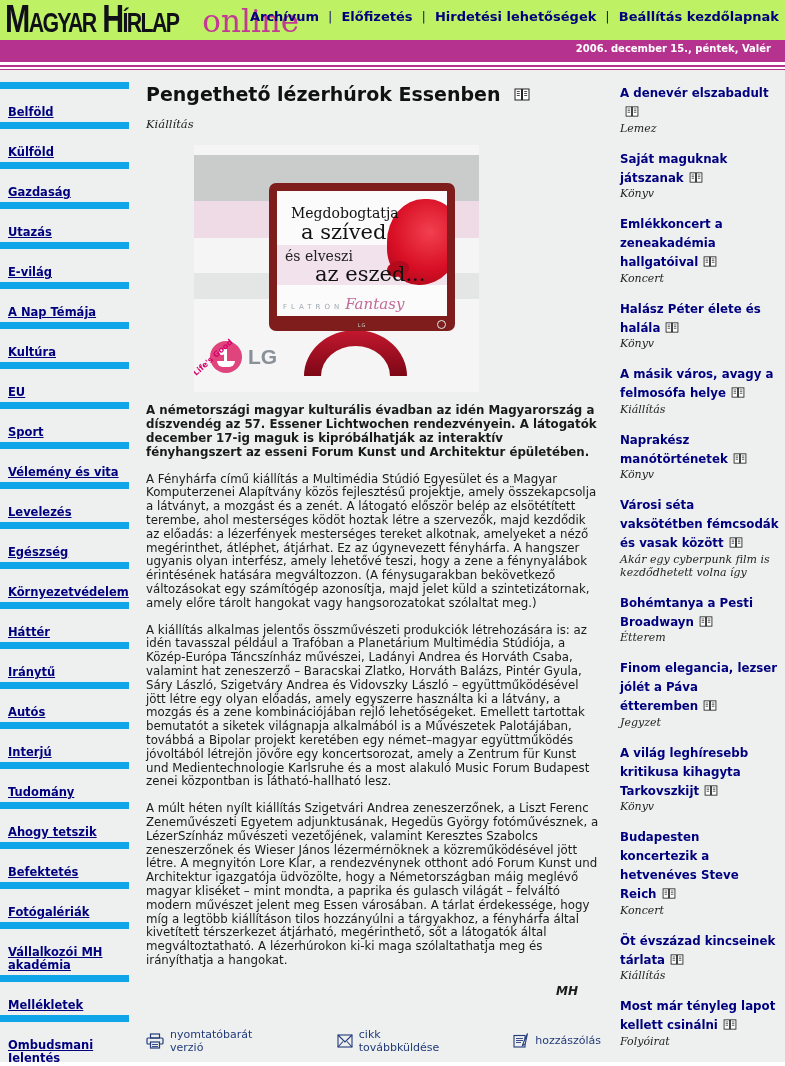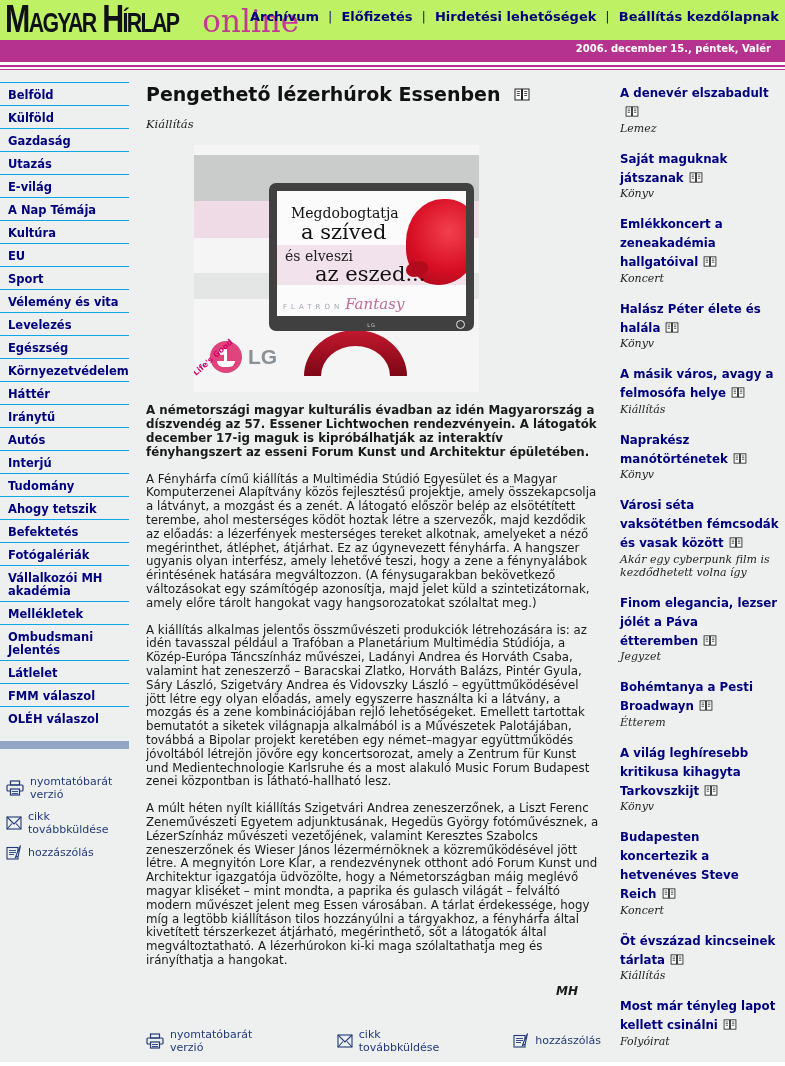--- a/index.html
+++ b/index.html
@@ -37,23 +37,23 @@
   .hsep-b { height:2px; background:#b5338e; }
   .hsep-c { height:2px; background:#fff; }
   .hsep-d { height:1px; background:#b5338e; }
 
   
   .content { display:flex; background:#edf0ee; height:992px; overflow:hidden; }
 
   
   .left { width:129px; flex:0 0 129px; padding-top:12px; }
   .menu-item {
-    display:block; border-top:1px solid #0ea5e9;
-    padding:6px 2px 3px 8px;
-    color:#00007f; font-weight:bold; font-size:11.5px; line-height:13px;
+    display:block; border-top:7px solid #0ea5e9;
+    padding:17px 2px 3px 8px;
+    color:#00007f; font-weight:bold; font-size:11.5px; line-height:13px;text-decoration:underline;
   }
   .menu-divider { height:8px; background:#8fa6c4; margin-top:12px; }
   .side-actions { padding:26px 2px 0 6px; }
   .action { display:flex; align-items:center; gap:6px; margin-bottom:9px; color:#223a7a; font-size:11px; }
   .action .ic { flex:0 0 auto; display:inline-flex; }
 
   
   .main { width:478px; flex:0 0 478px; padding:0 6px 0 17px; }
   .article-date { text-align:right; font-size:11.5px; color:#111; margin:4px 10px 14px 0; }
   .article-title { font-size:19px; font-weight:bold; color:#111; display:flex; align-items:center; gap:13px; line-height:22px; }
@@ -64,22 +64,22 @@
   .footer-actions { display:flex; gap:56px; padding:8px 0 12px; border-bottom:1px solid #9aa0a0; }
   .footer-actions .action { margin-bottom:0; }
 
   
   .ad-wrap { margin-left:48px; }
   .ad { position:relative; width:285px; height:247px; background:#f4f5f4; overflow:hidden; }
   .ad-band-gray  { position:absolute; top:10px;  left:0; right:0; height:46px; background:#c9cccb; }
   .ad-band-pink  { position:absolute; top:56px;  left:0; right:0; height:37px; background:#eedbe6; }
   .ad-band-gray2 { position:absolute; top:128px; left:0; right:0; height:26px; background:#e3e6e5; }
   .monitor {
-    position:absolute; left:75px; top:38px; width:205px; height:148px;
-    background:#404040; border-radius:7px; padding:8px 8px 15px;
+    position:absolute; left:75px; top:38px; width:186px; height:148px;
+    background:#7f1d1d; border-radius:7px; padding:8px 8px 15px;
   }
   .screen { position:relative; width:100%; height:100%; background:#fcfbfb; overflow:hidden; }
   .scr-pink { position:absolute; top:54px; left:0; right:0; height:40px; background:#f2e2eb; }
   .scr-l1 { position:absolute; top:14px; left:14px;  font-family:"DejaVu Serif", serif; font-size:14px; color:#111; }
   .scr-l2 { position:absolute; top:29px; left:24px;  font-family:"DejaVu Serif", serif; font-size:21px; color:#111; }
   .scr-l3 { position:absolute; top:57px; left:8px;   font-family:"DejaVu Serif", serif; font-size:14px; color:#222; }
   .scr-l4 { position:absolute; top:71px; left:38px;  font-family:"DejaVu Serif", serif; font-size:21px; color:#111; }
   .rose {
     position:absolute; right:-14px; top:8px; width:74px; height:86px;
     border-radius:52% 46% 58% 44%;
@@ -410,39 +410,39 @@
               <g fill="#fff" stroke="#222" stroke-width="1">
                 <rect x="1" y="1" width="6.5" height="11"></rect>
                 <rect x="8.5" y="1" width="6.5" height="11"></rect>
               </g>
               <path d="M2.8 3.5h3M2.8 5.5h3M2.8 7.5h3M10.2 3.5h3M10.2 5.5h3M10.2 7.5h3" stroke="#222" stroke-width="0.8"></path>
             </svg></span></a>
         <div class="rel-cat">Akár egy cyberpunk film is kezdődhetett volna így</div>
       </div>
 
       <div class="rel-item">
+        <a class="rel-title"><span>Bohémtanya a Pesti Broadwayn</span><span class="book book-svg"><svg width="14" height="11" viewBox="0 0 16 13">
+              <g fill="#fff" stroke="#222" stroke-width="1">
+                <rect x="1" y="1" width="6.5" height="11"></rect>
+                <rect x="8.5" y="1" width="6.5" height="11"></rect>
+              </g>
+              <path d="M2.8 3.5h3M2.8 5.5h3M2.8 7.5h3M10.2 3.5h3M10.2 5.5h3M10.2 7.5h3" stroke="#222" stroke-width="0.8"></path>
+            </svg></span></a>
+        <div class="rel-cat">Étterem</div>
+      </div>
+
+      <div class="rel-item">
         <a class="rel-title"><span>Finom elegancia, lezser jólét a Páva étteremben</span><span class="book book-svg"><svg width="14" height="11" viewBox="0 0 16 13">
               <g fill="#fff" stroke="#222" stroke-width="1">
                 <rect x="1" y="1" width="6.5" height="11"></rect>
                 <rect x="8.5" y="1" width="6.5" height="11"></rect>
               </g>
               <path d="M2.8 3.5h3M2.8 5.5h3M2.8 7.5h3M10.2 3.5h3M10.2 5.5h3M10.2 7.5h3" stroke="#222" stroke-width="0.8"></path>
             </svg></span></a>
         <div class="rel-cat">Jegyzet</div>
-      </div>
-
-      <div class="rel-item">
-        <a class="rel-title"><span>Bohémtanya a Pesti Broadwayn</span><span class="book book-svg"><svg width="14" height="11" viewBox="0 0 16 13">
-              <g fill="#fff" stroke="#222" stroke-width="1">
-                <rect x="1" y="1" width="6.5" height="11"></rect>
-                <rect x="8.5" y="1" width="6.5" height="11"></rect>
-              </g>
-              <path d="M2.8 3.5h3M2.8 5.5h3M2.8 7.5h3M10.2 3.5h3M10.2 5.5h3M10.2 7.5h3" stroke="#222" stroke-width="0.8"></path>
-            </svg></span></a>
-        <div class="rel-cat">Étterem</div>
       </div>
 
       <div class="rel-item">
         <a class="rel-title"><span>A világ leghíresebb kritikusa kihagyta Tarkovszkijt</span><span class="book book-svg"><svg width="14" height="11" viewBox="0 0 16 13">
               <g fill="#fff" stroke="#222" stroke-width="1">
                 <rect x="1" y="1" width="6.5" height="11"></rect>
                 <rect x="8.5" y="1" width="6.5" height="11"></rect>
               </g>
               <path d="M2.8 3.5h3M2.8 5.5h3M2.8 7.5h3M10.2 3.5h3M10.2 5.5h3M10.2 7.5h3" stroke="#222" stroke-width="0.8"></path>
             </svg></span></a>

